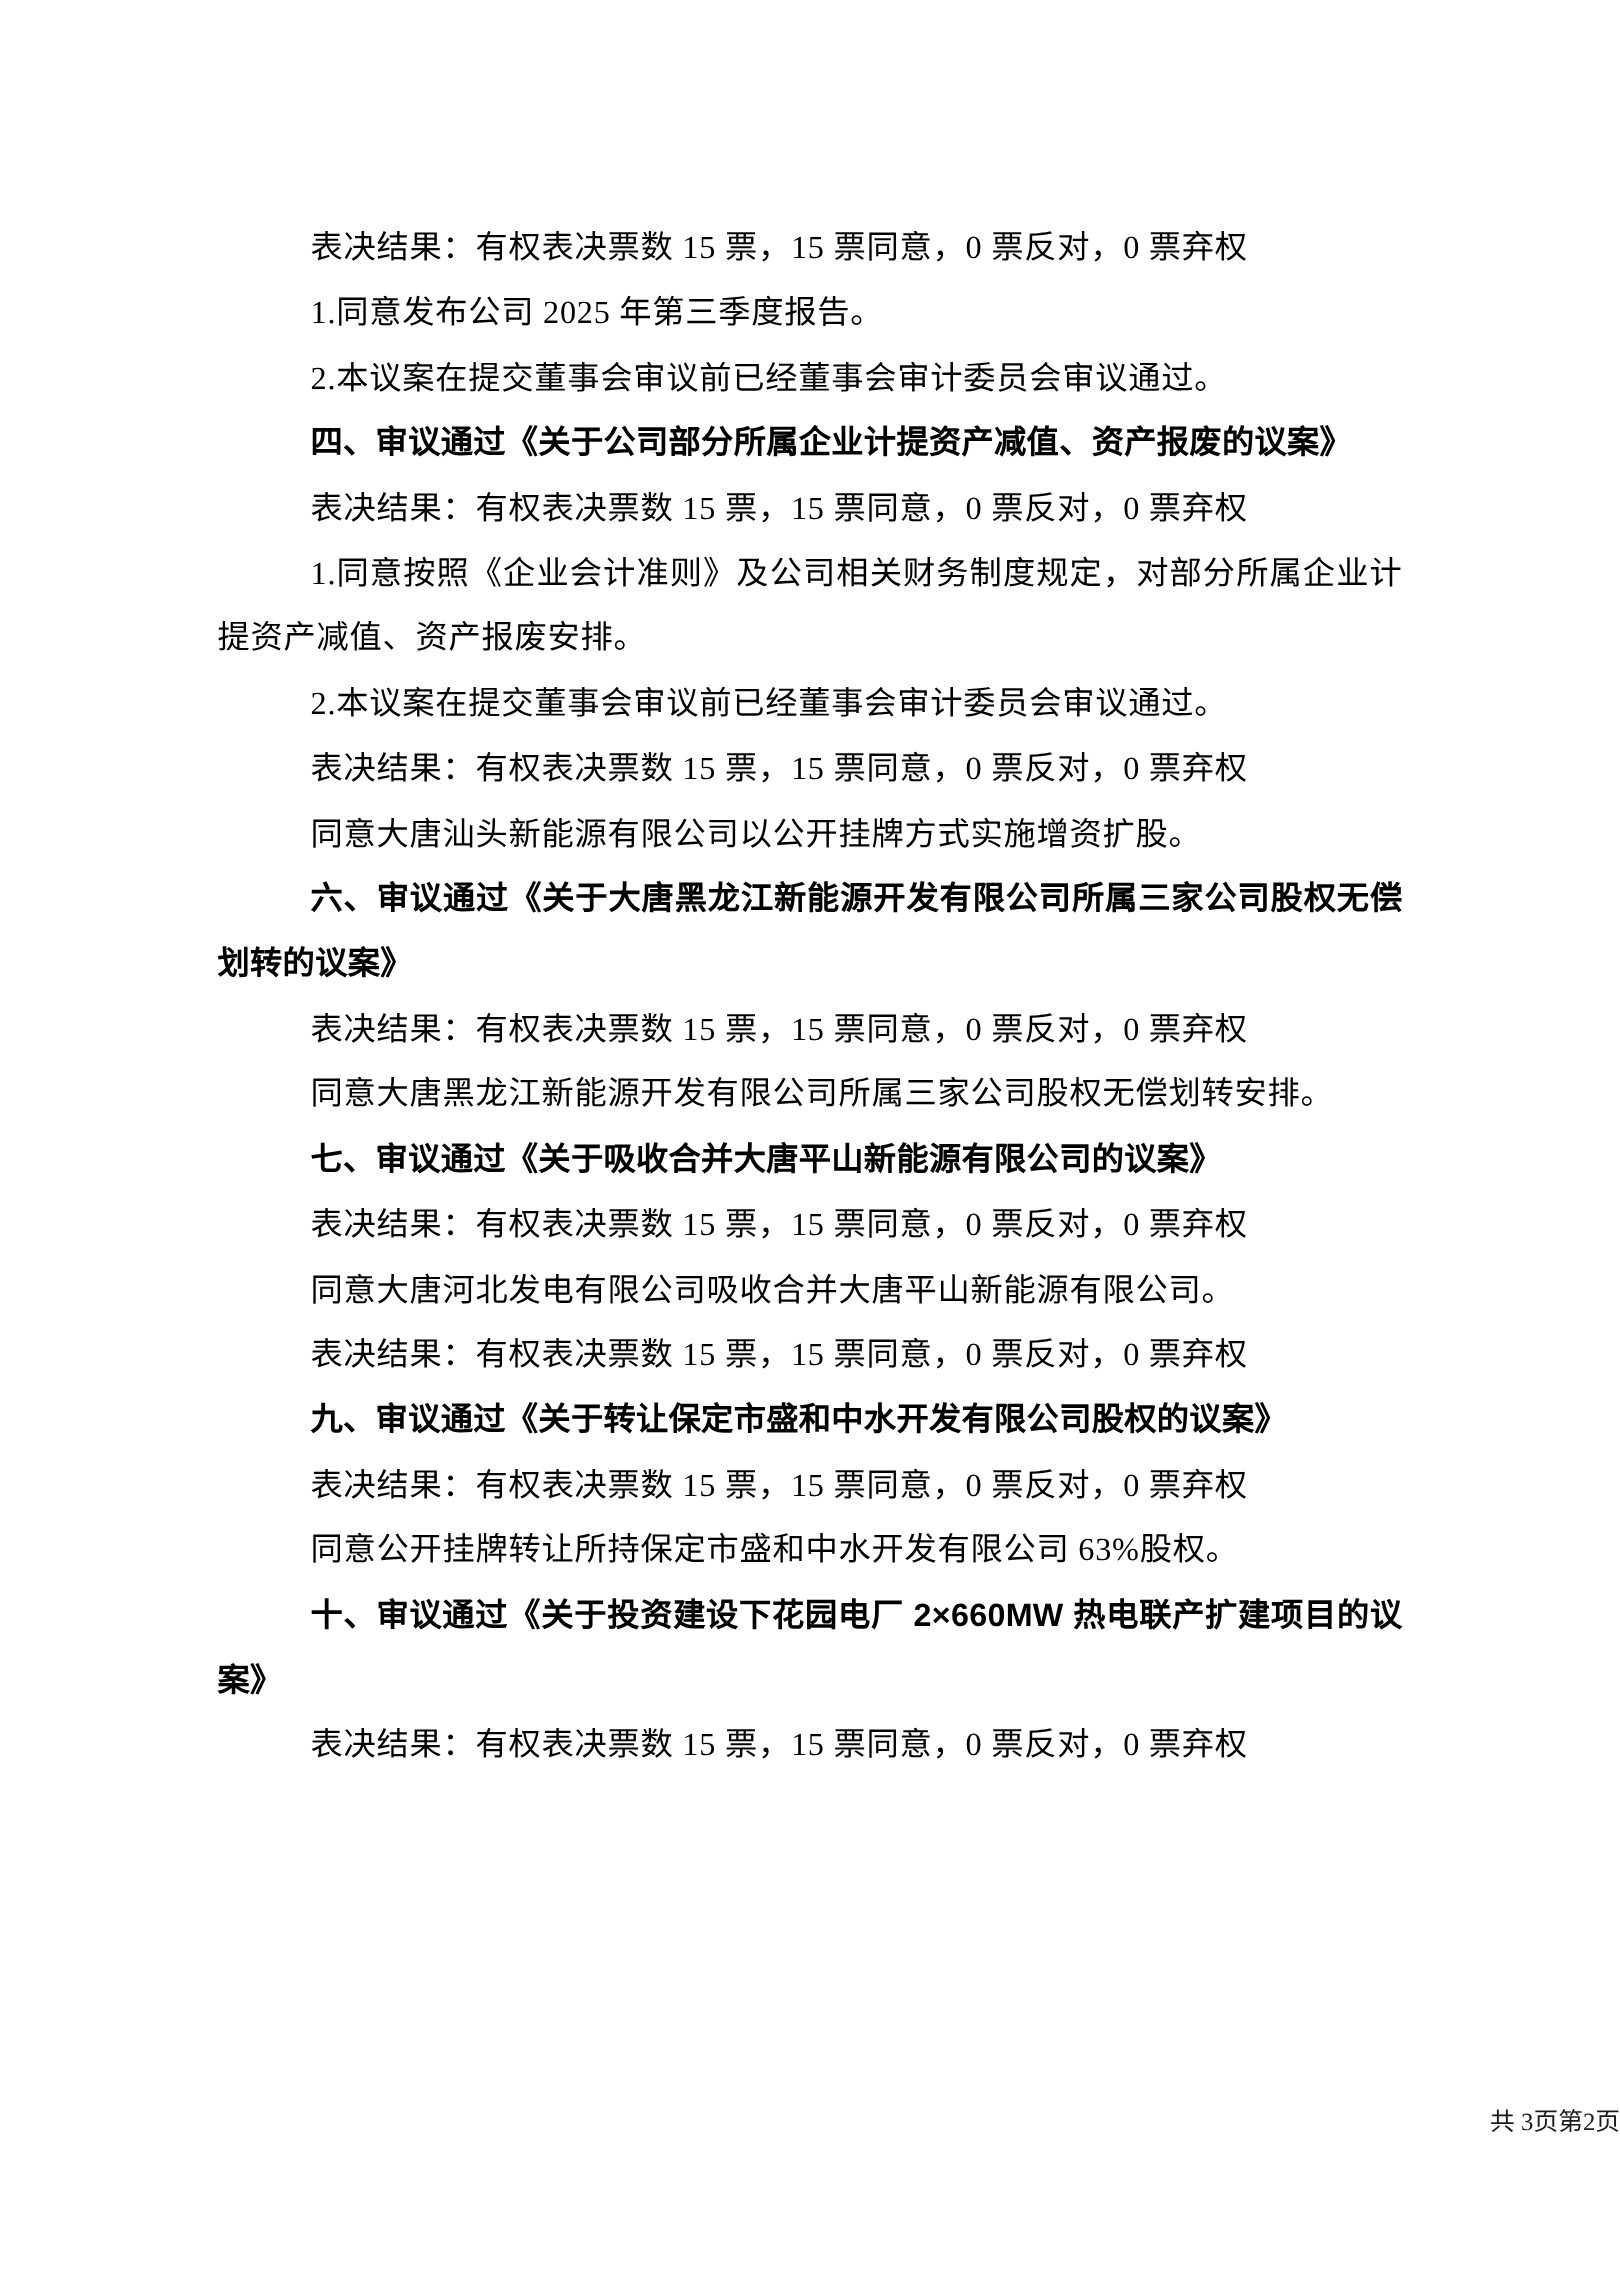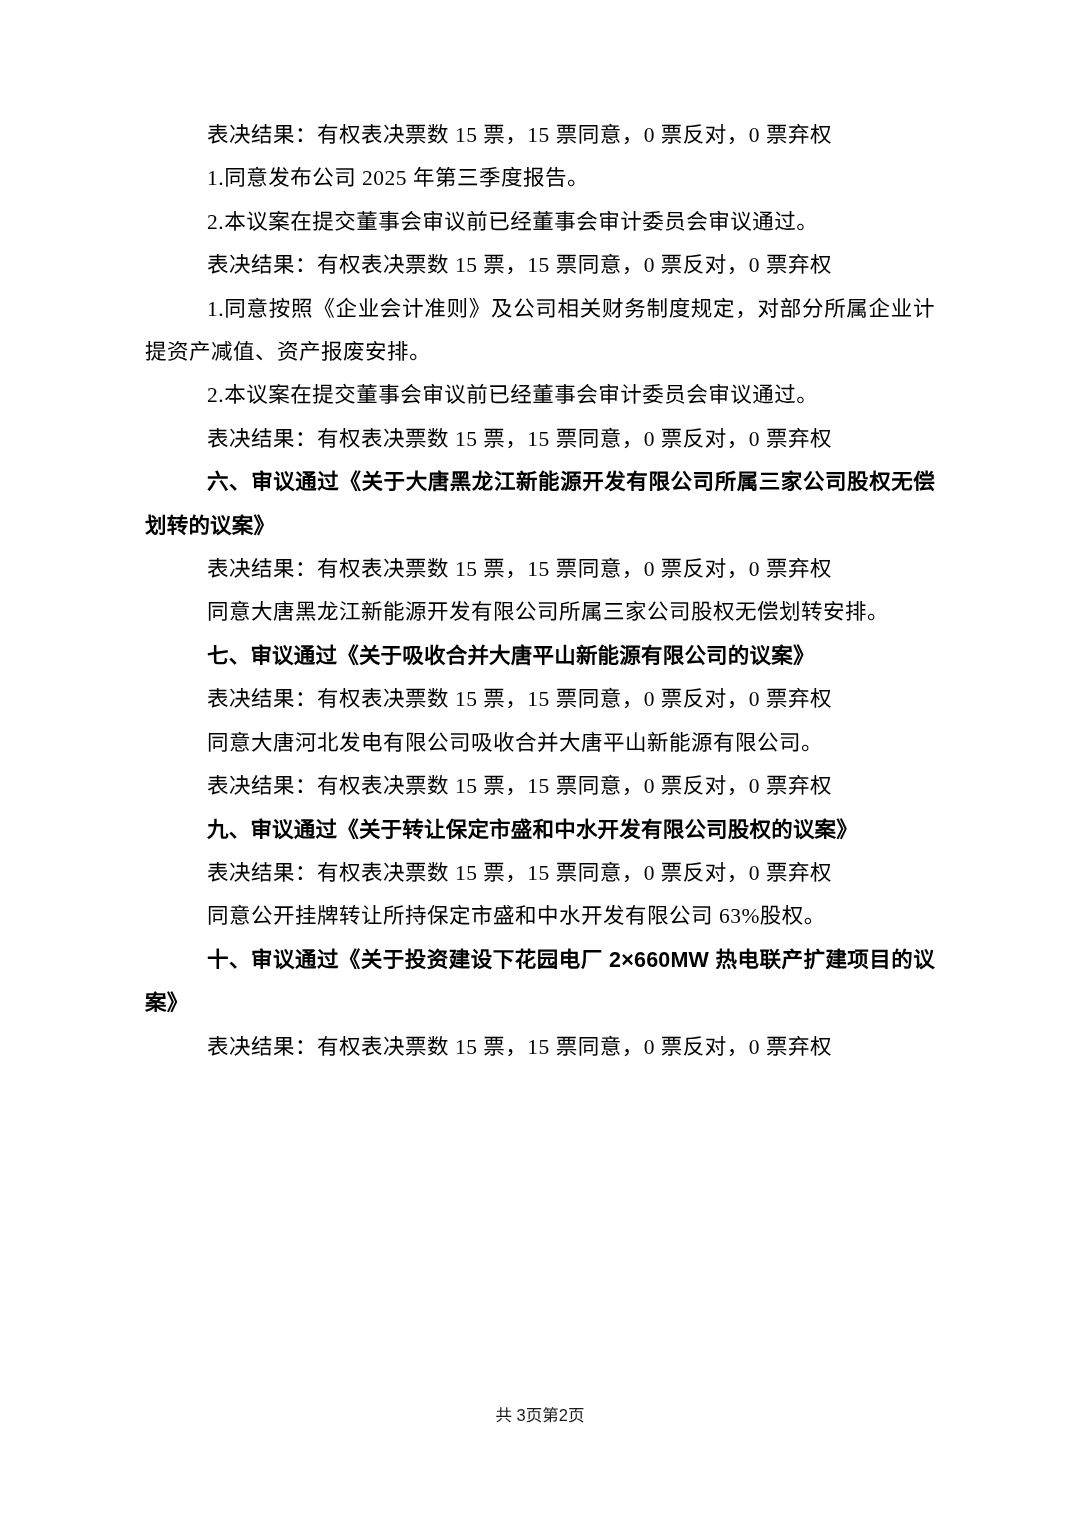--- a/index.html
+++ b/index.html
@@ -11,21 +11,21 @@
     position: relative;
     width: 1080px;
     height: 1527px;
     background: #ffffff;
     overflow: hidden;
     font-family: "Liberation Serif", "DejaVu Serif", serif;
     color: #000000;
   }
   .doc-content {
     position: absolute;
-    top: 114px;
+    top: 144px;
     left: 145px;
     width: 790px;
   }
   .para {
     margin: 0;
     font-size: 21.5px;
     line-height: 43.4px;
     text-indent: 62px;
     text-align: justify;
     letter-spacing: 0.5px;
@@ -35,40 +35,42 @@
   .para.heading {
     font-weight: bold;
     font-family: "Liberation Sans", "DejaVu Sans", sans-serif;
     letter-spacing: 0.2px;
   }
   .page-footer {
     position: absolute;
     top: 1402px;
     left: 0;
     width: 100%;
-    text-align: center;
+    text-align: right;
     font-size: 16.5px;
     line-height: 26px;
     color: #1a1a1a;
-    font-family: Liberation Sans, sans-serif;
+    font-family: Liberation Serif, serif;
   }
 </style>
 </head>
 <body>
 
 <div class="page">
   <div class="doc-content">
 
   <p class="para">表决结果：有权表决票数 15 票，15 票同意，0 票反对，0 票弃权</p>
       <p class="para">1.同意发布公司 2025 年第三季度报告。</p>
       <p class="para">2.本议案在提交董事会审议前已经董事会审计委员会审议通过。</p>
+      <p class="para heading">四、审议通过《关于公司部分所属企业计提资产减值、资产报废的议案》</p>
       <p class="para">表决结果：有权表决票数 15 票，15 票同意，0 票反对，0 票弃权</p>
       <p class="para">1.同意按照《企业会计准则》及公司相关财务制度规定，对部分所属企业计提资产减值、资产报废安排。</p>
       <p class="para">2.本议案在提交董事会审议前已经董事会审计委员会审议通过。</p>
       <p class="para">表决结果：有权表决票数 15 票，15 票同意，0 票反对，0 票弃权</p>
+      <p class="para">同意大唐汕头新能源有限公司以公开挂牌方式实施增资扩股。</p>
       <p class="para heading">六、审议通过《关于大唐黑龙江新能源开发有限公司所属三家公司股权无偿划转的议案》</p>
       <p class="para">表决结果：有权表决票数 15 票，15 票同意，0 票反对，0 票弃权</p>
       <p class="para">同意大唐黑龙江新能源开发有限公司所属三家公司股权无偿划转安排。</p>
       <p class="para heading">七、审议通过《关于吸收合并大唐平山新能源有限公司的议案》</p>
       <p class="para">表决结果：有权表决票数 15 票，15 票同意，0 票反对，0 票弃权</p>
       <p class="para">同意大唐河北发电有限公司吸收合并大唐平山新能源有限公司。</p>
       <p class="para">表决结果：有权表决票数 15 票，15 票同意，0 票反对，0 票弃权</p>
       <p class="para heading">九、审议通过《关于转让保定市盛和中水开发有限公司股权的议案》</p>
       <p class="para">表决结果：有权表决票数 15 票，15 票同意，0 票反对，0 票弃权</p>
       <p class="para">同意公开挂牌转让所持保定市盛和中水开发有限公司 63%股权。</p>

